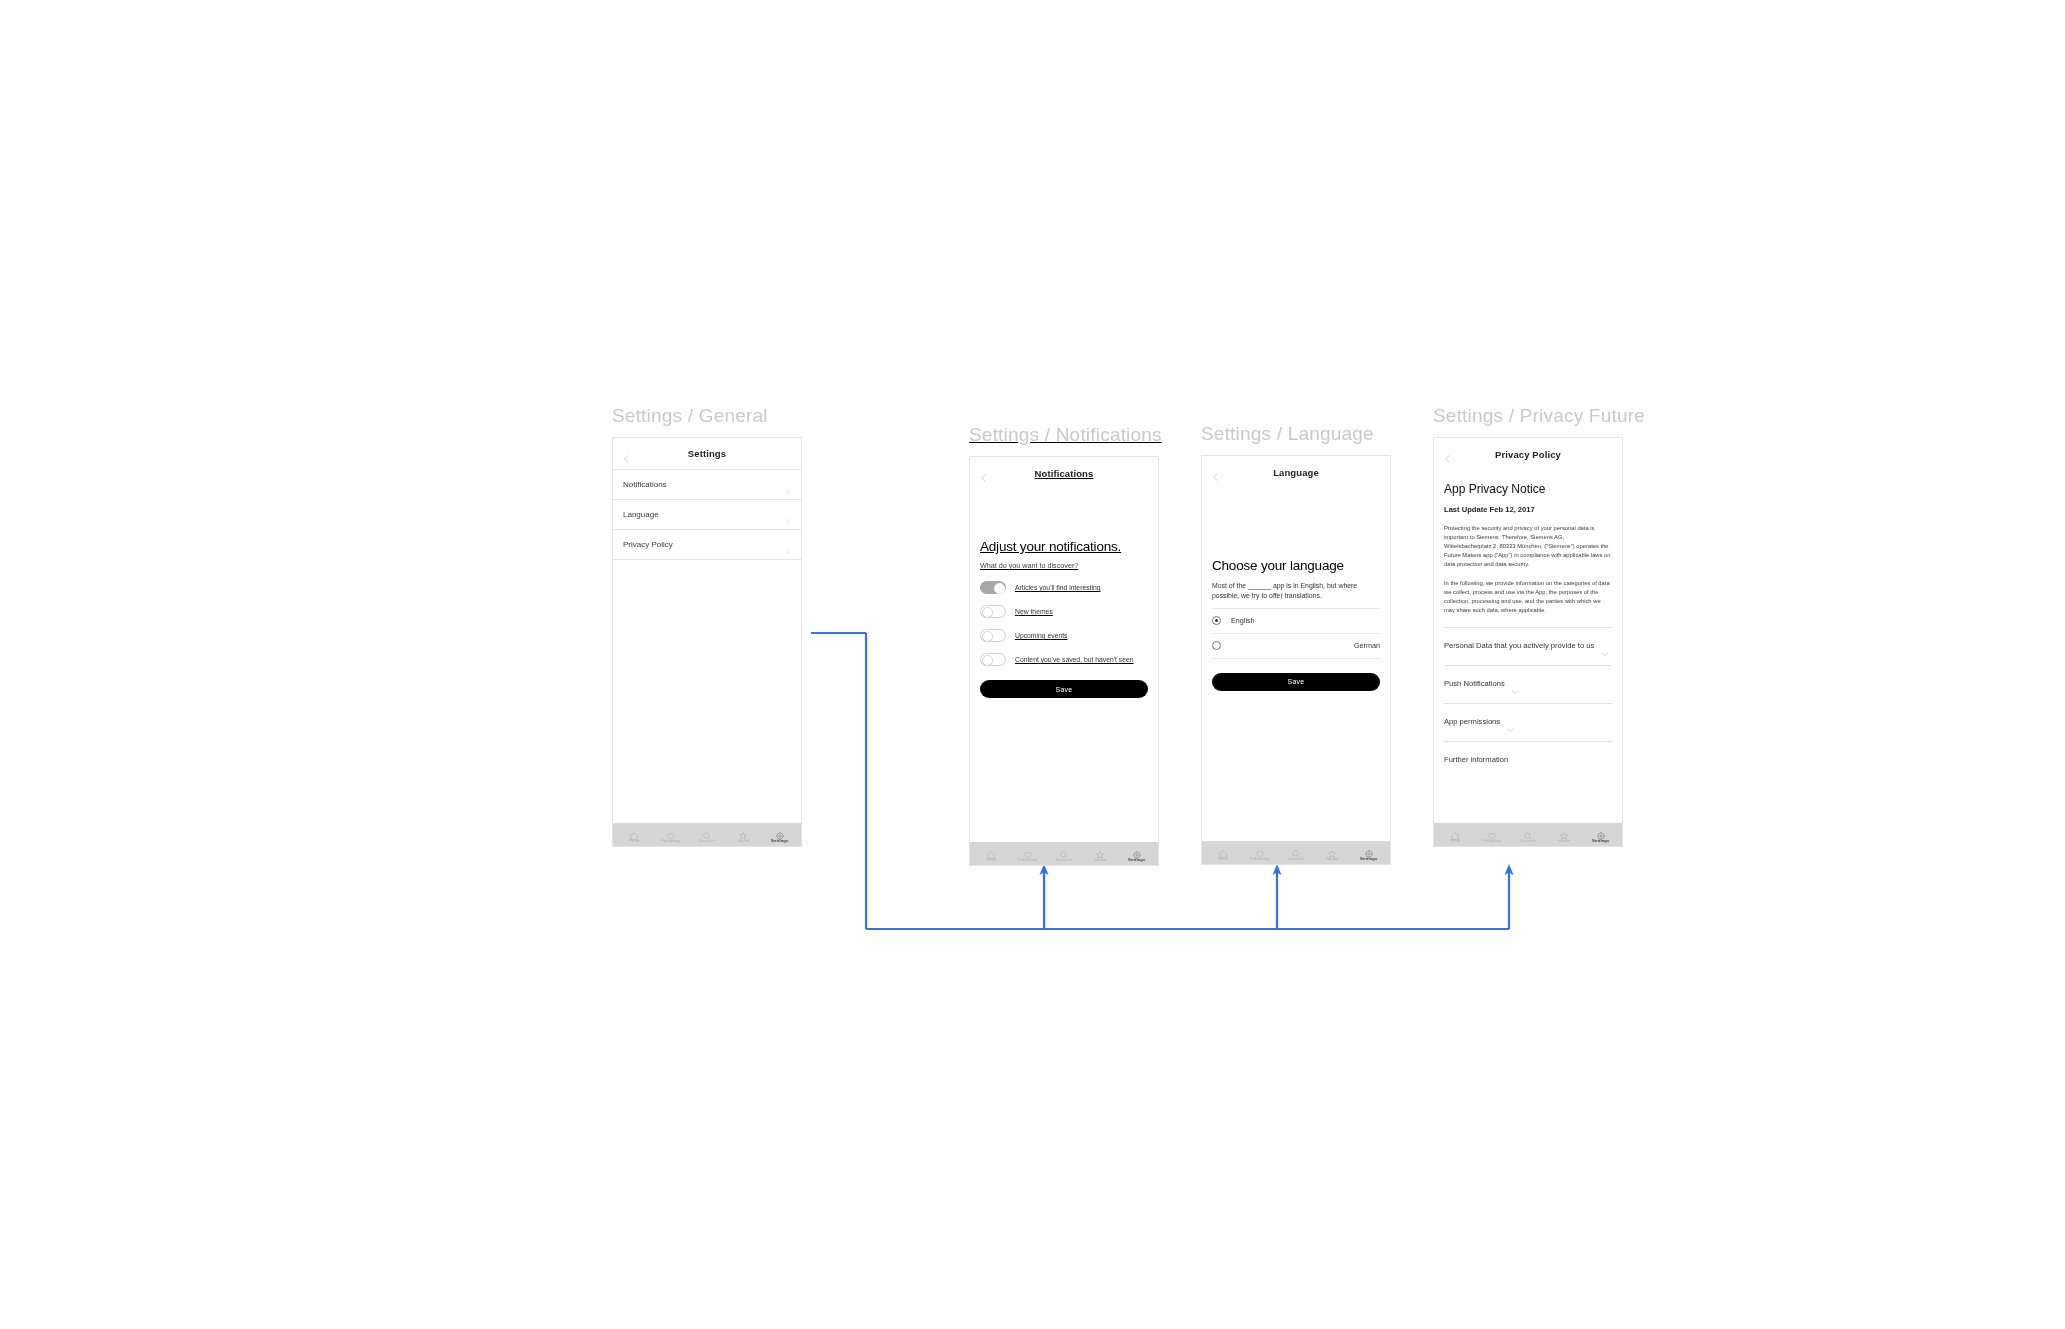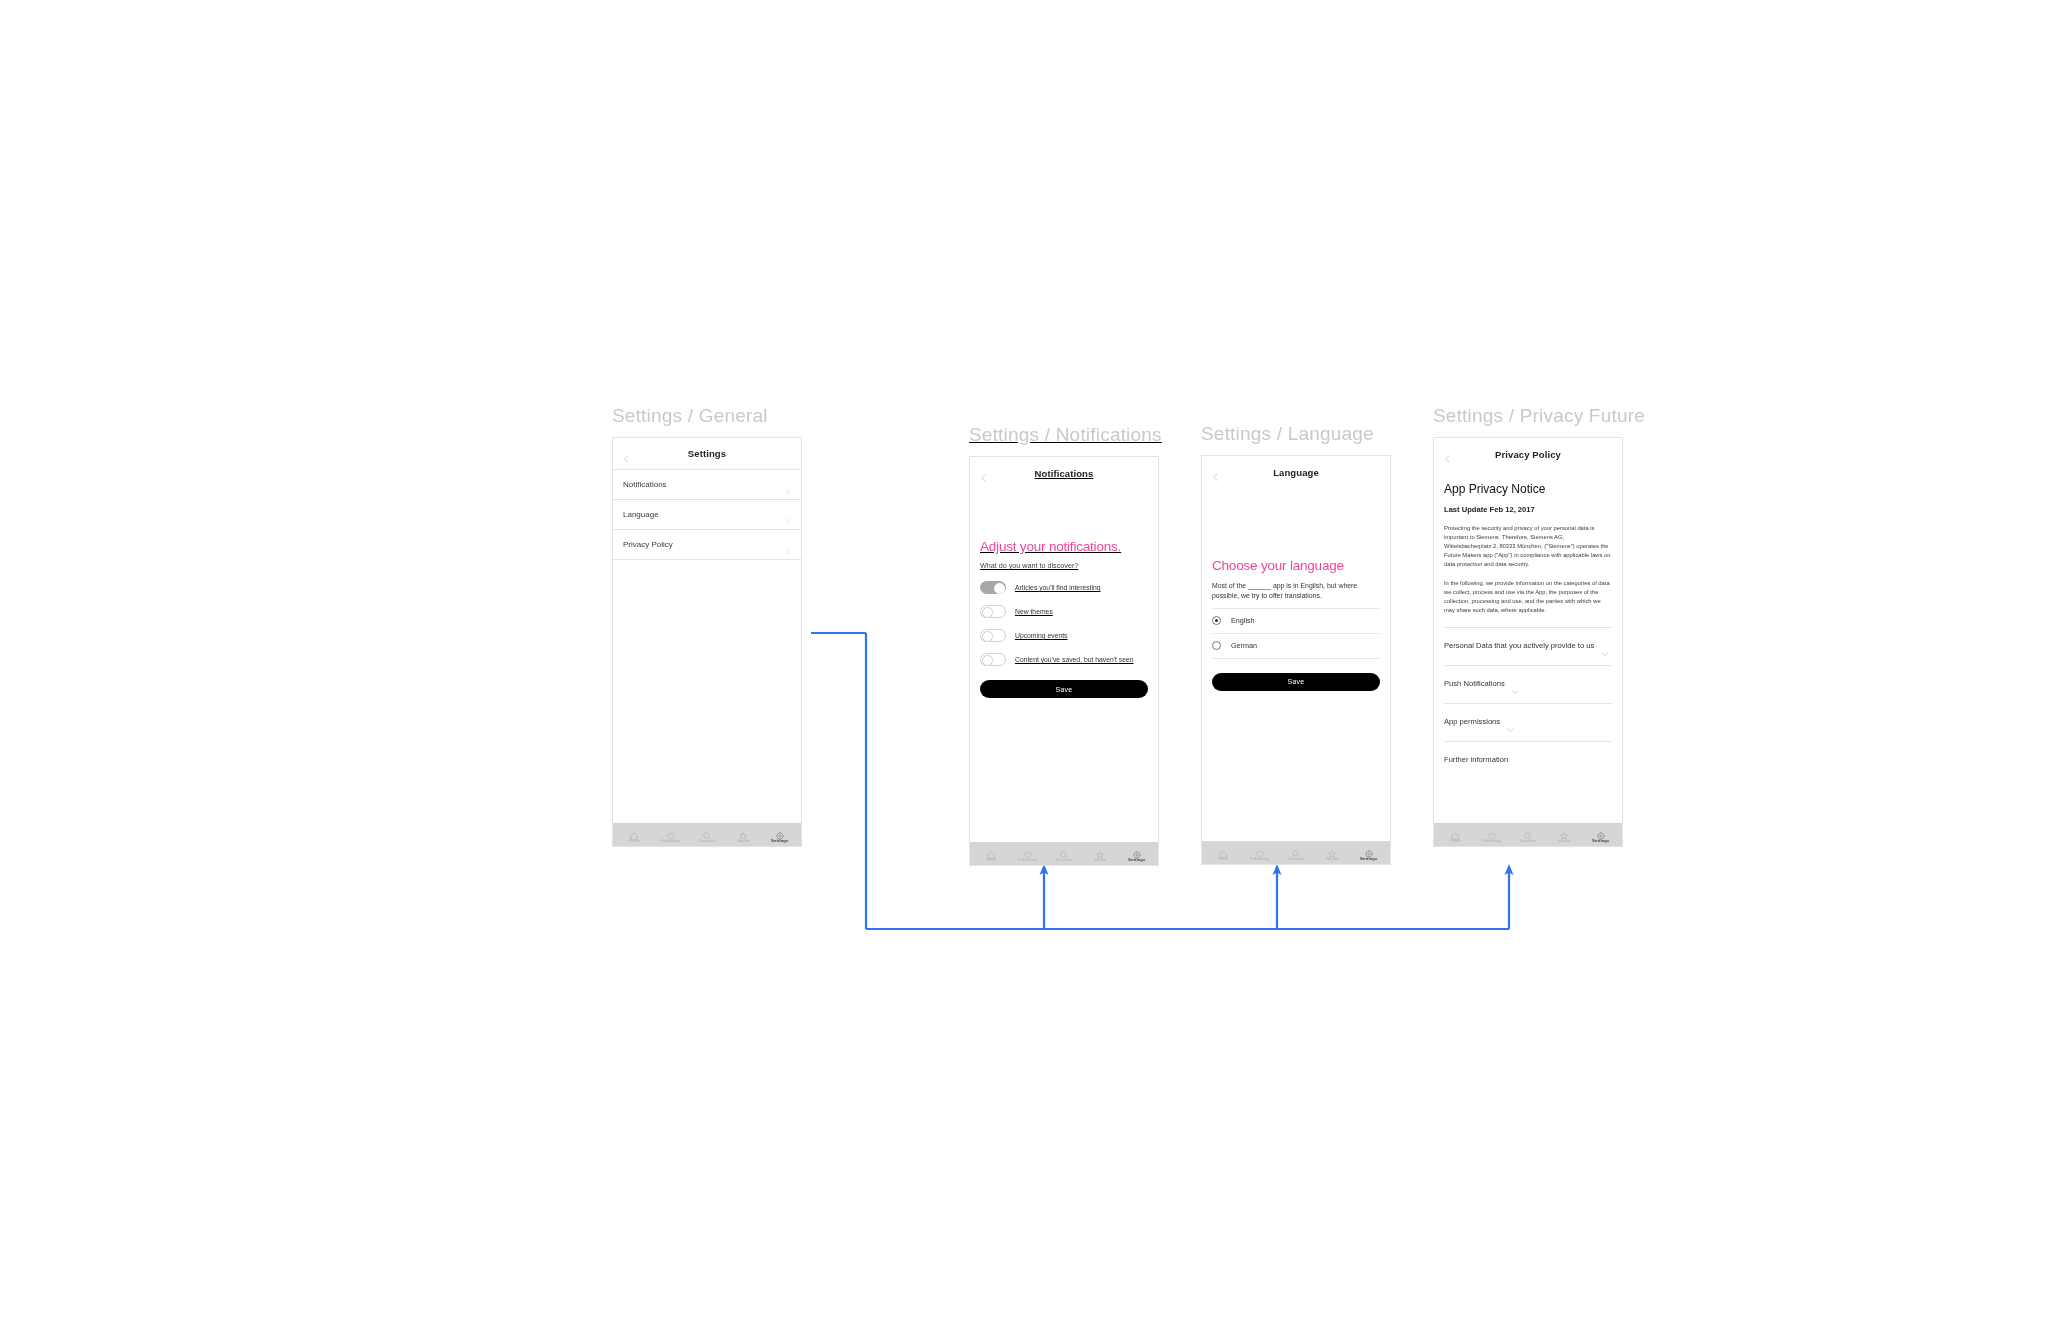--- a/index.html
+++ b/index.html
@@ -97,21 +97,21 @@
     flex: 0 0 auto;
   }
 
   
   .body-pad {
     padding: 0 10px;
     box-sizing: border-box;
   }
   .big-head {
     font-size: 13.5px;
-    color: #ec4899;
+    color: #000000;
     font-weight: 400;
     letter-spacing: -0.2px;
     margin: 0;
   }
   .sub-q {
     font-size: 7.2px;
     color: #444;
     margin: 7px 0 0 0;
   }
 
@@ -180,21 +180,21 @@
     line-height: 1.5;
     margin: 8px 0 0 0;
   }
   .radio-list { margin-top: 6px; }
   .radio-row {
     display: flex;
     align-items: center;
     height: 24px;
     border-top: 1px solid #e8e8e8;
   }
-  .radio-row:last-child { border-bottom: 1px solid #e8e8e8; }
+  .radio-row:last-child { border-bottom: 1px solid #e8e8e8; justify-content: space-between; }
   .radio {
     width: 9px;
     height: 9px;
     border-radius: 50%;
     border: 1px solid #777;
     box-sizing: border-box;
     position: relative;
     flex: 0 0 auto;
   }
   .radio.sel::after {

